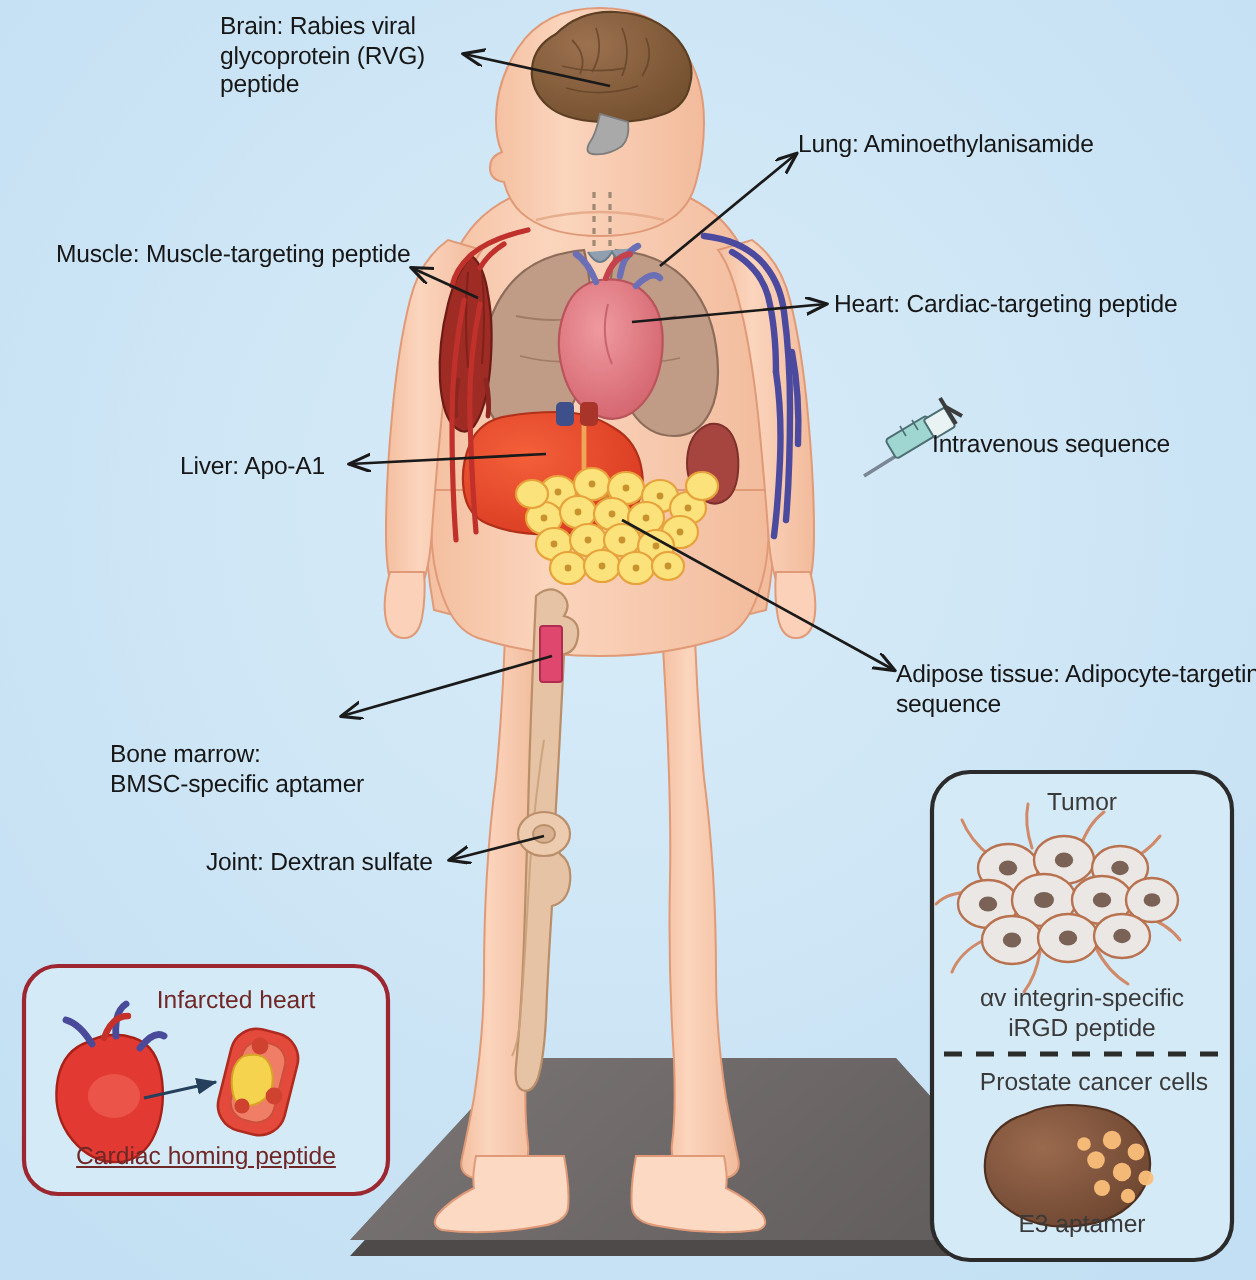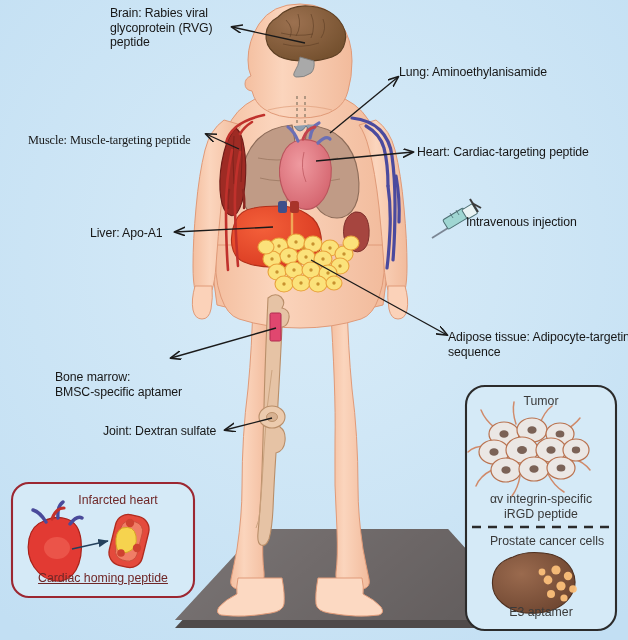--- a/index.html
+++ b/index.html
@@ -232,24 +232,24 @@
       <path d="M311 260 L447 335"></path>
       <path d="M276 328 L171 358"></path>
       <path d="M272 418 L225 430"></path>
     </g>
   </svg>
 
   <div class="lbl" style="left:110px;top:6px;">Brain: Rabies viral
 glycoprotein (RVG)
 peptide</div>
   <div class="lbl" style="left:399px;top:65px;">Lung: Aminoethylanisamide</div>
-  <div class="lbl" style="left:28px;top:133px;font-family:Liberation Serif, serif;">Muscle: Muscle-targeting peptide</div>
+  <div class="lbl" style="left:28px;top:120px;">Muscle: Muscle-targeting peptide</div>
   <div class="lbl" style="left:417px;top:145px;">Heart: Cardiac-targeting peptide</div>
   <div class="lbl" style="left:90px;top:226px;">Liver: Apo-A1</div>
-  <div class="lbl" style="left:466px;top:215px;">Intravenous injection</div>
+  <div class="lbl" style="left:466px;top:215px;">Intravenous sequence</div>
   <div class="lbl" style="left:448px;top:330px;">Adipose tissue: Adipocyte-targeting
 sequence</div>
   <div class="lbl" style="left:55px;top:353px;margin-top:17px;">Bone marrow:
 BMSC-specific aptamer</div>
   <div class="lbl" style="left:103px;top:424px;">Joint: Dextran sulfate</div>
 
   <svg class="layer" viewBox="0 0 628 640">
     <rect x="12" y="483" width="182" height="114" rx="17" ry="17" fill="#d5eaf7" stroke="#9c2731" stroke-width="2.1"></rect>
 
     <g>

